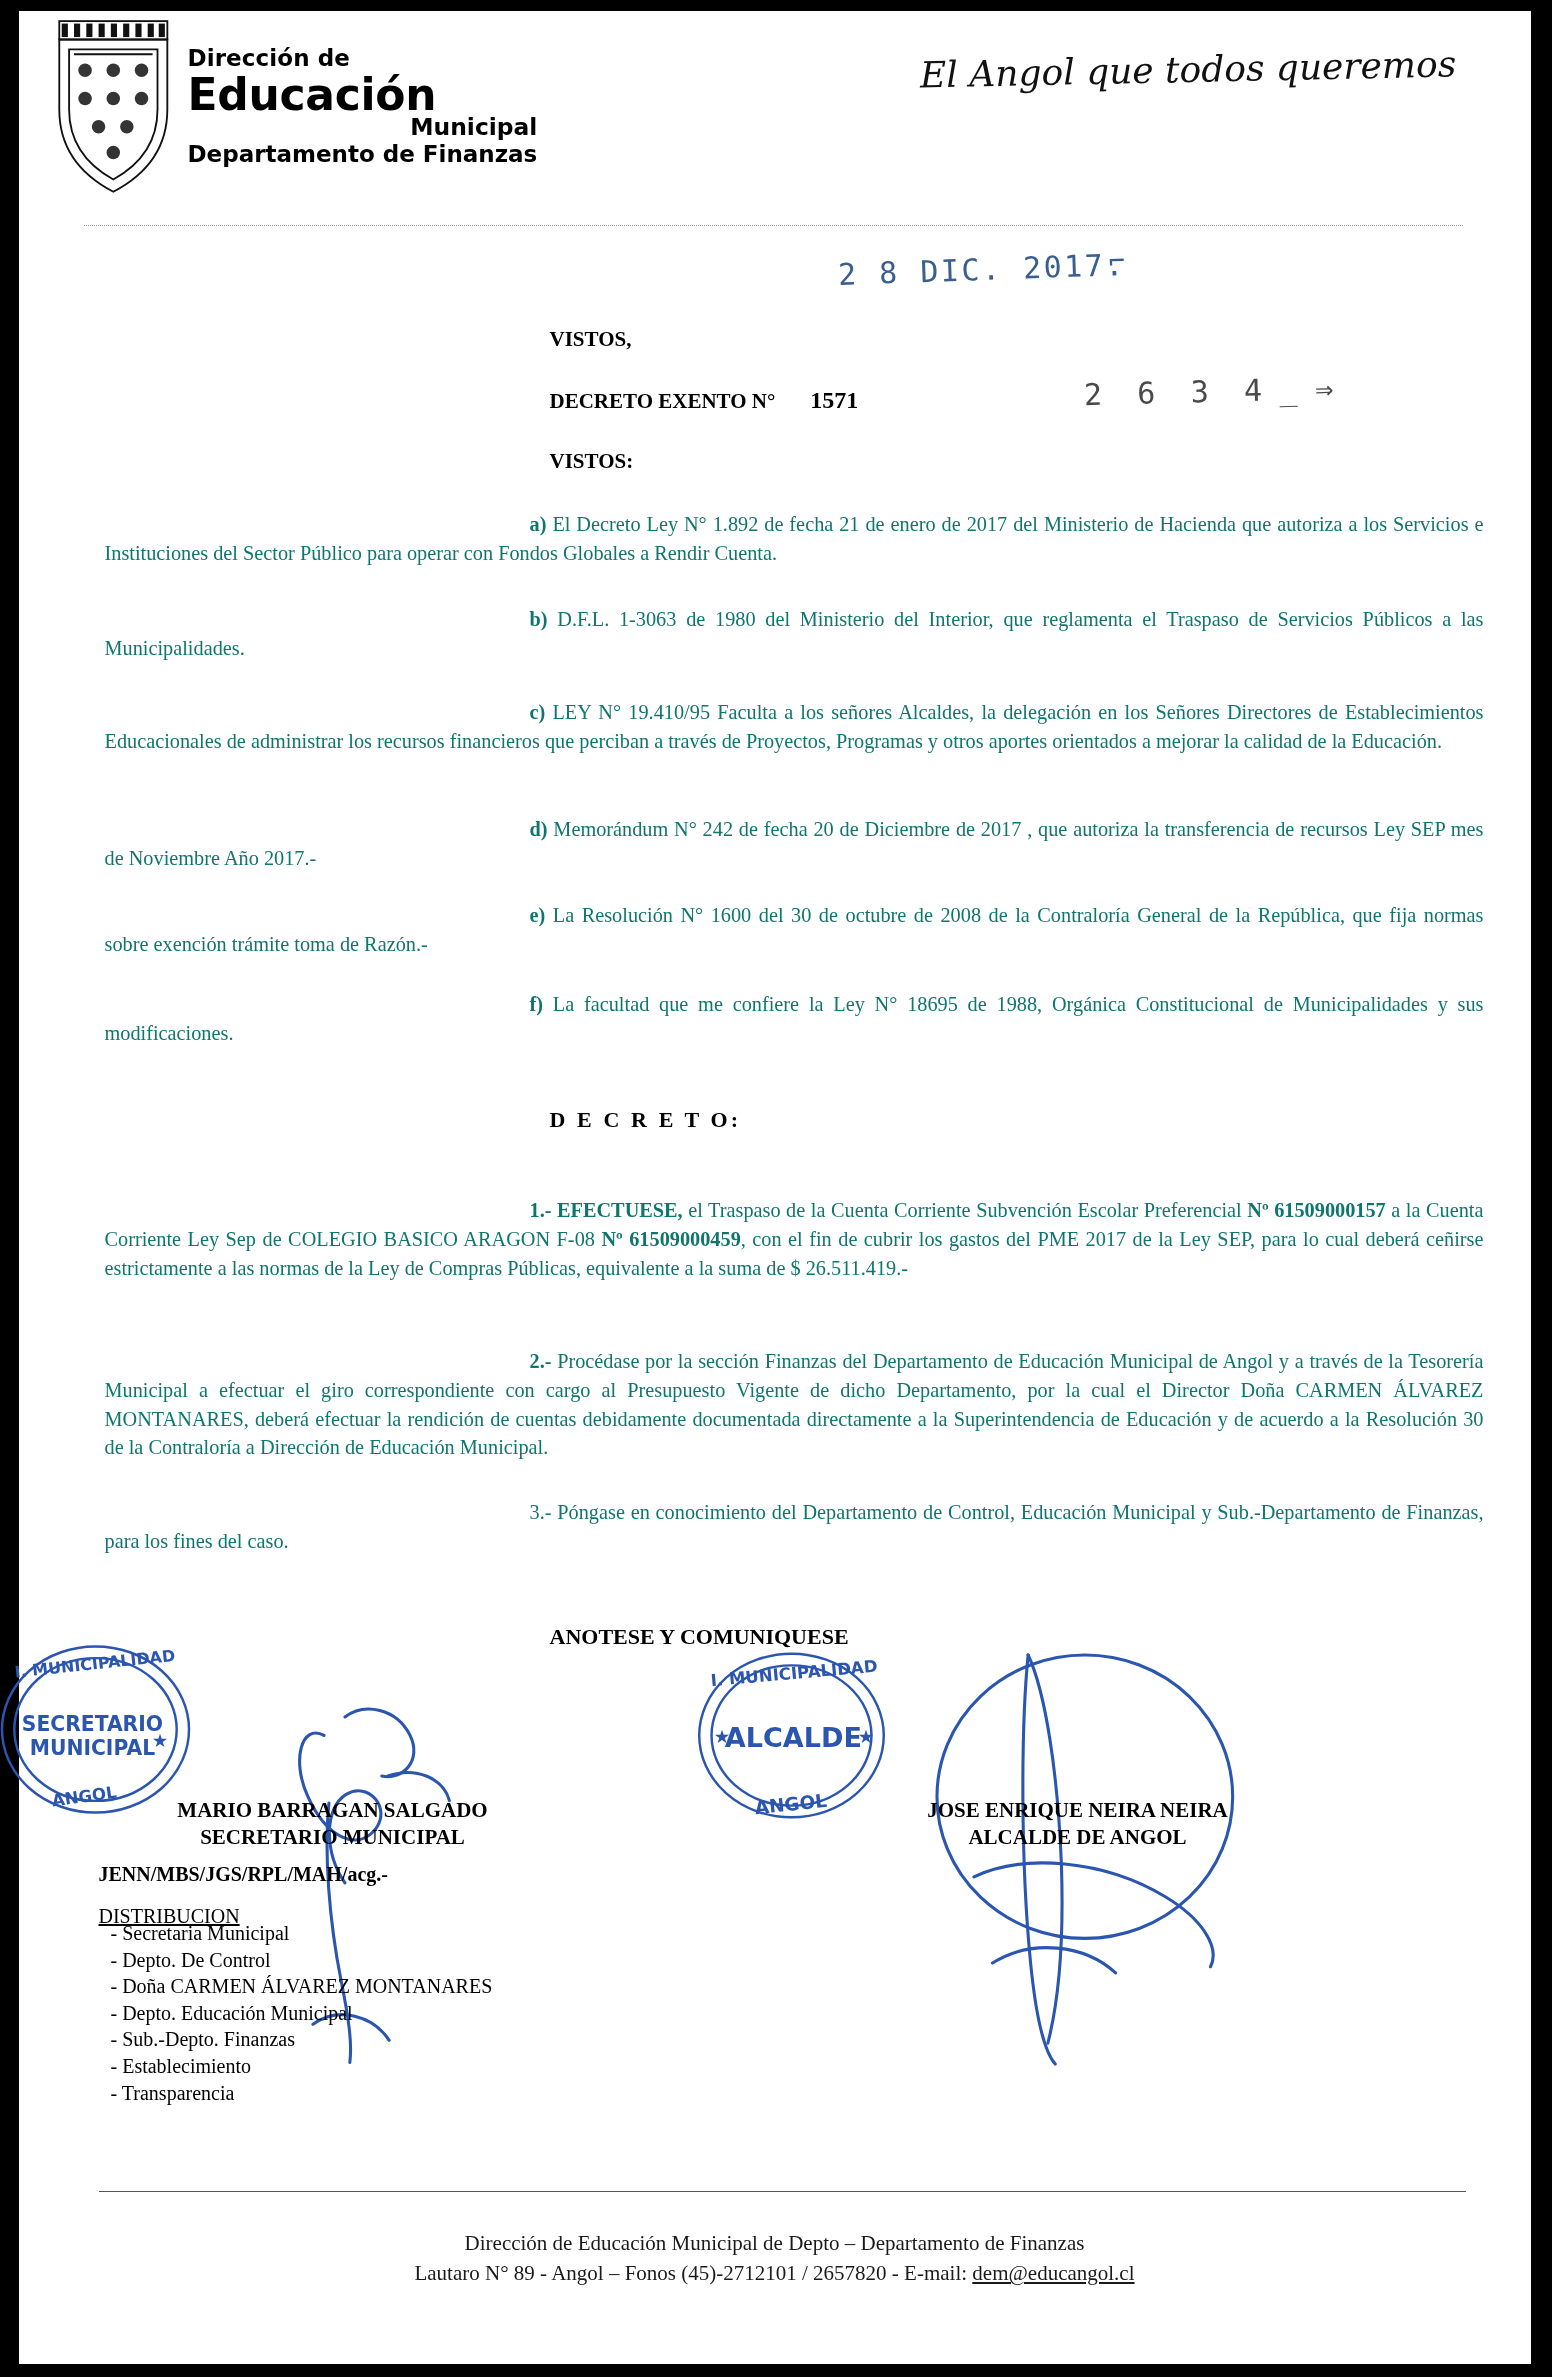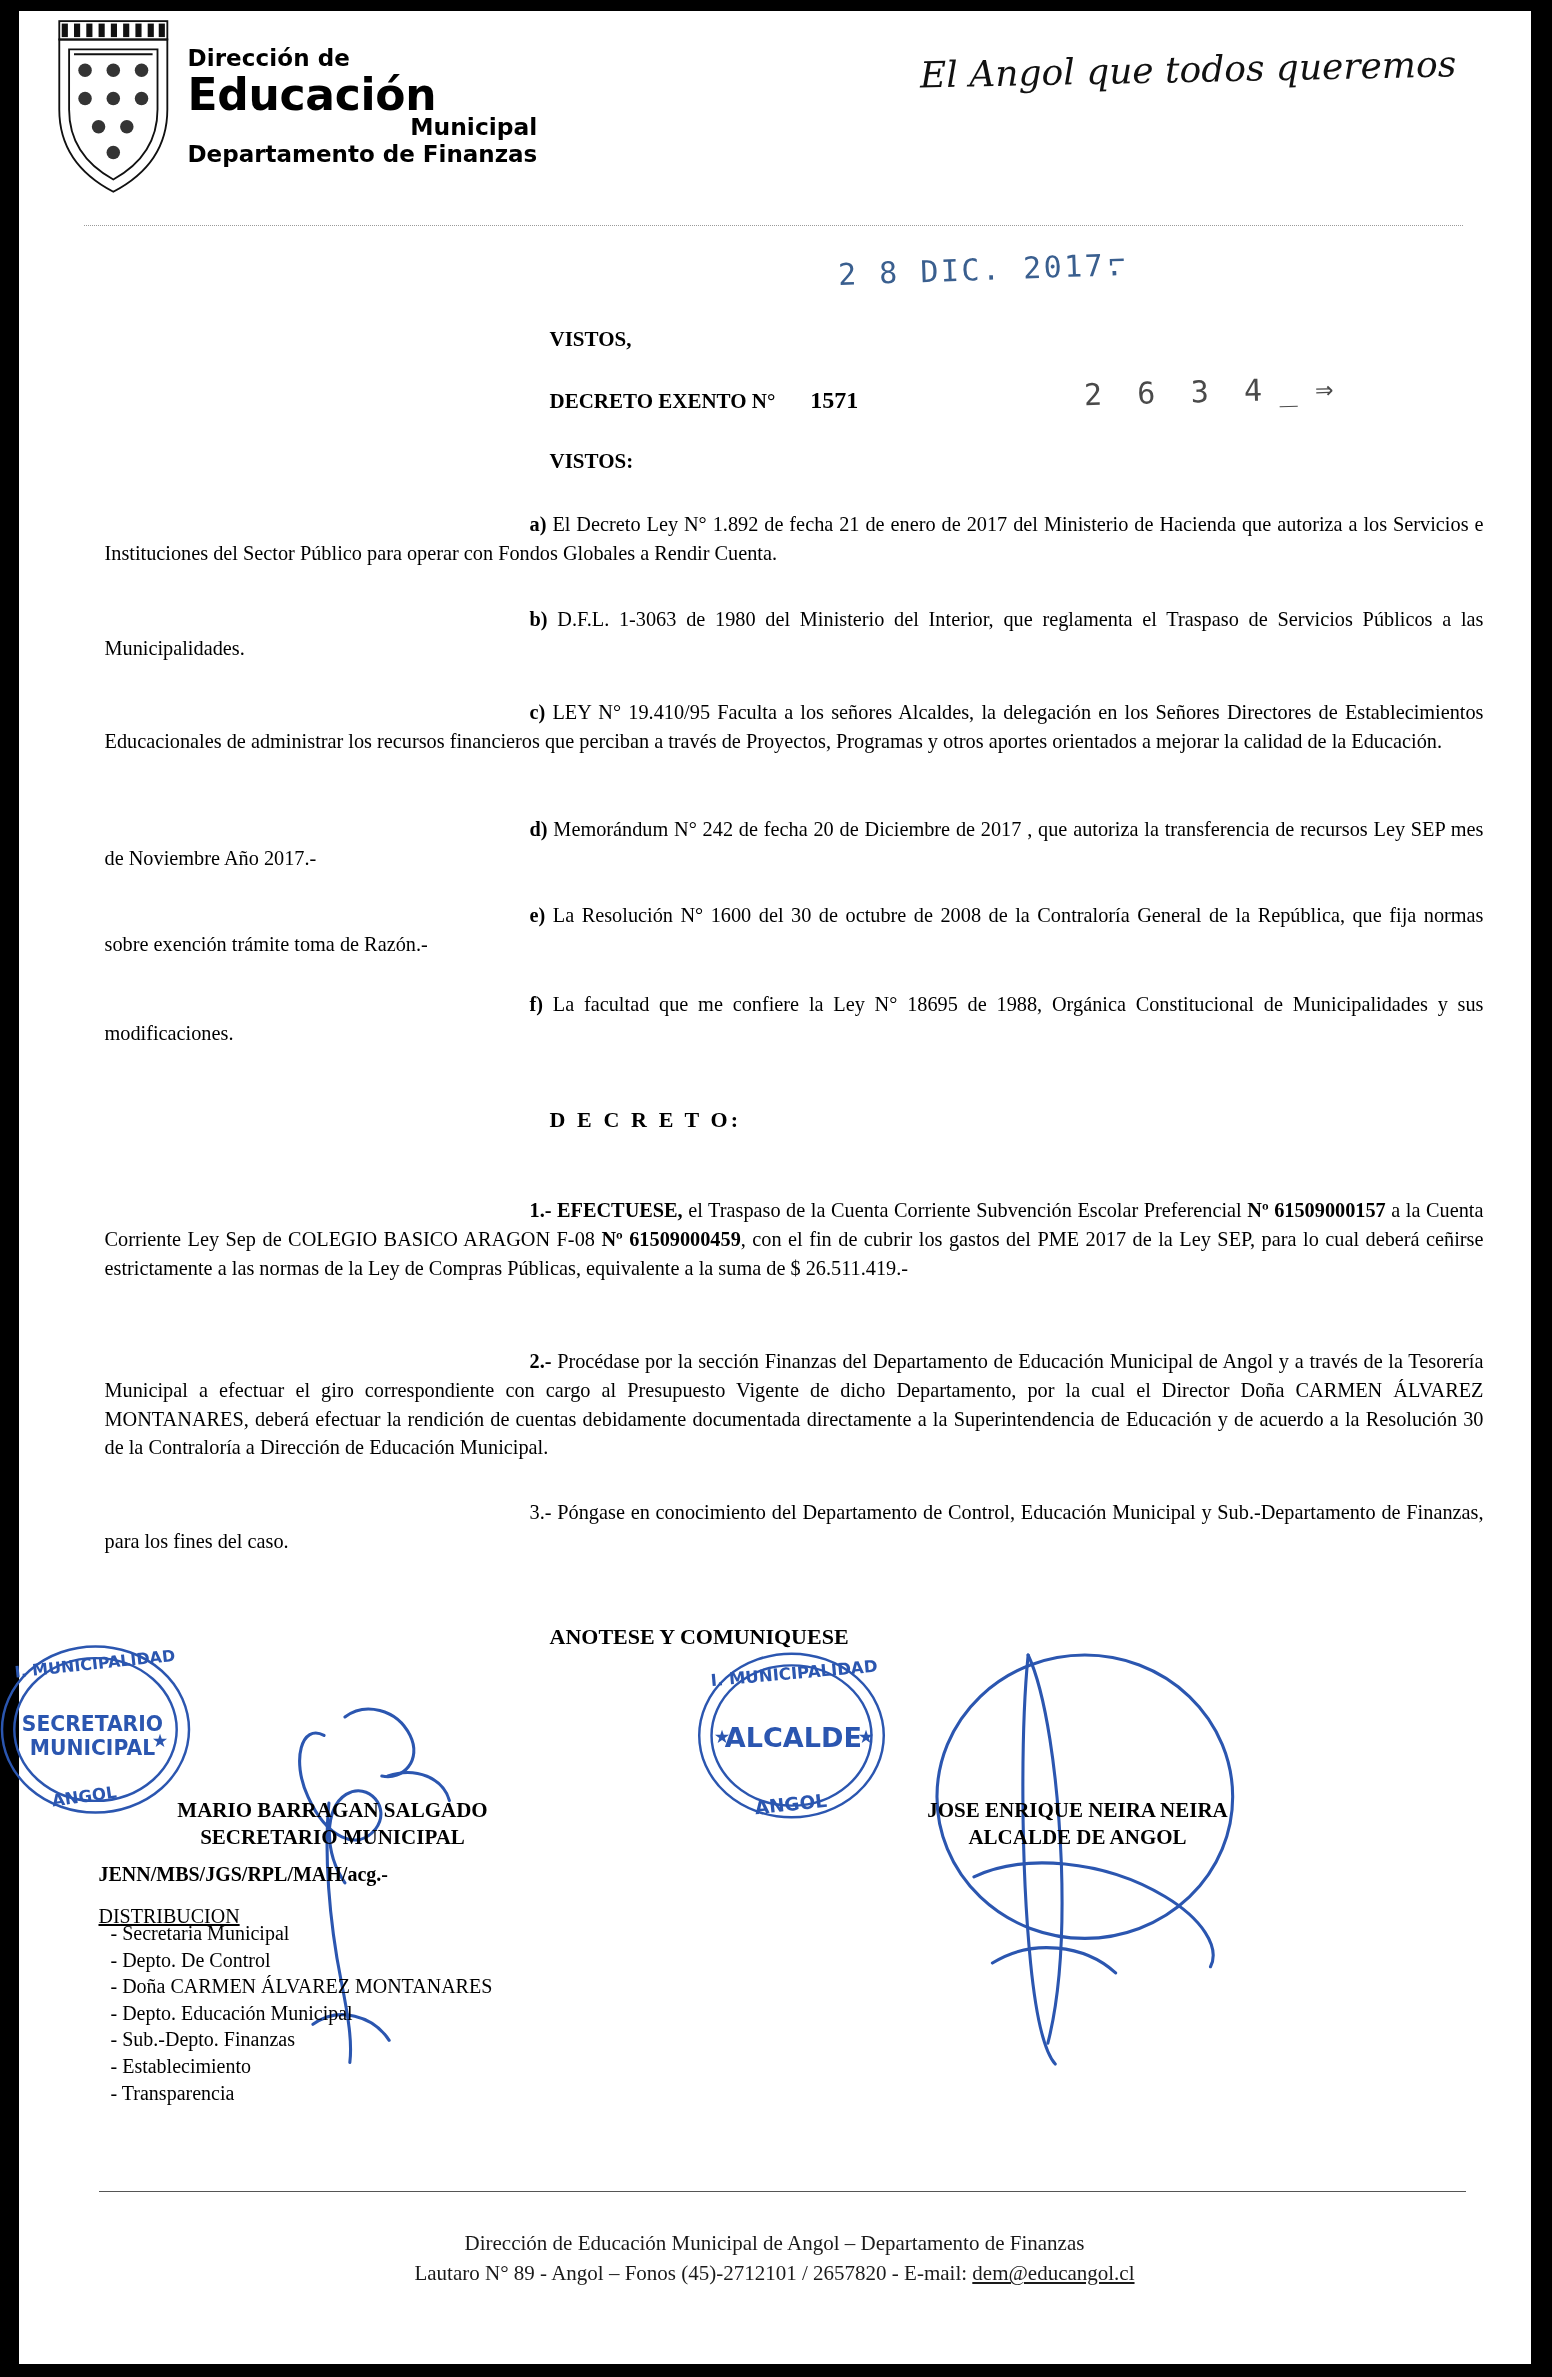--- a/index.html
+++ b/index.html
@@ -161,21 +161,21 @@
     font-size: 21px;
     font-weight: bold;
   }
   .para {
     position: absolute;
     left: 86px;
     width: 1379px;
     font-size: 20.3px;
     line-height: 1.42;
     text-align: justify;
-    color: #000000;
+    color: #0f766e;
   }
   .para .ind {
     display: inline-block;
     width: 425px;
   }
   .para b { font-weight: bold; }
   .decreto-head {
     position: absolute;
     left: 531px;
     top: 1096px;
@@ -446,21 +446,21 @@
       <div>- Depto. De Control</div>
       <div>- Doña CARMEN ÁLVAREZ MONTANARES</div>
       <div>- Depto. Educación Municipal</div>
       <div>- Sub.-Depto. Finanzas</div>
       <div>- Establecimiento</div>
       <div>- Transparencia</div>
     </div>
 
     <div class="footer-rule"></div>
     <div class="footer">
-      <div>Dirección de Educación Municipal de Angol – Departamento de Finanzas</div>
+      <div>Dirección de Educación Municipal de Depto – Departamento de Finanzas</div>
       <div>
         <span>Lautaro  N°  89 - Angol – Fonos (45)-2712101 / 2657820 - E-mail:  </span><span class="mail">dem@educangol.cl</span>
       </div>
     </div>
 
   </div>
 </div>
 
 
 </body></html>

